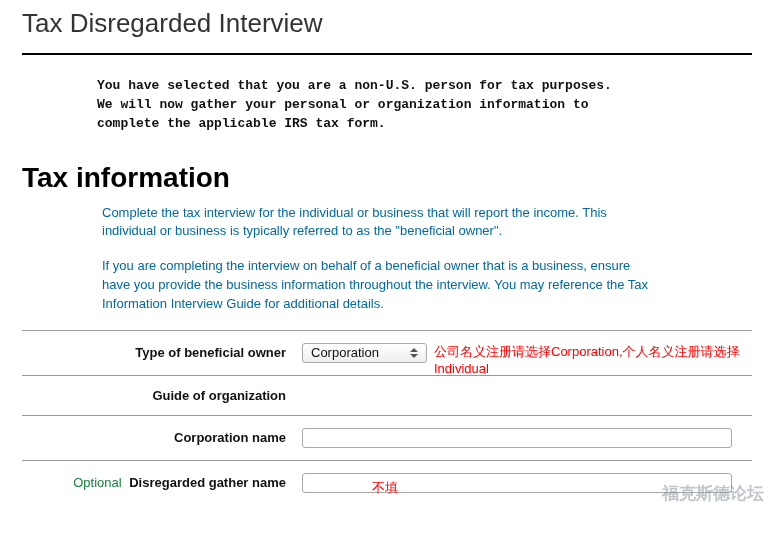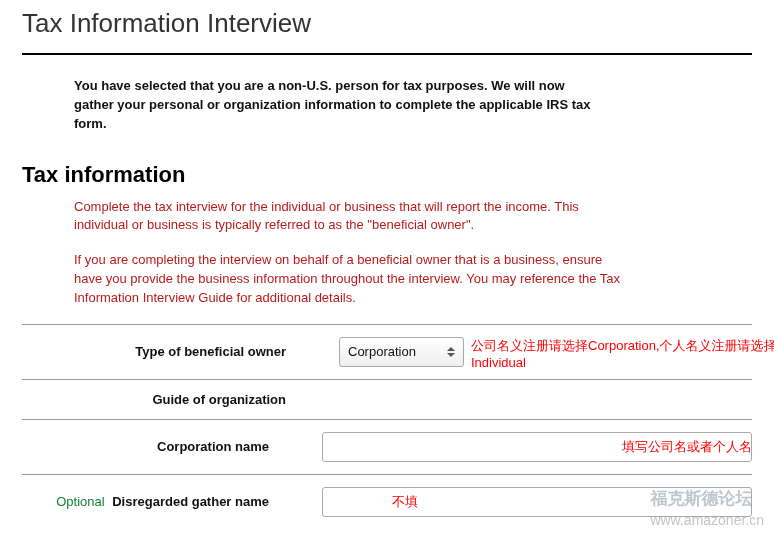--- a/index.html
+++ b/index.html
@@ -16,61 +16,61 @@
   .page { padding: 8px 22px 10px 22px; }
   h1.page-title {
     font-size: 26px;
     font-weight: 400;
     color: #333;
     margin: 0 0 14px 0;
   }
   .hr { border-top: 2px solid #000; margin: 0 0 22px 0; }
   .hr-thin { border-top: 1px solid #999; margin: 10px 0 0 0; }
   .intro {
-    margin: 0 0 28px 52px;
+    margin: 0 0 28px 75px;
     max-width: 520px;
     font-weight: bold;
     color: #111;
     line-height: 1.45;
+    font-family: Liberation Mono, monospace;
   }
   h2.section {
-    font-size: 22px;
+    font-size: 28px;
     font-weight: bold;
     margin: 8px 0 10px 0;
     color: #000;
   }
   .section-body {
-    margin: 0 0 0 52px;
+    margin: 0 0 0 80px;
     max-width: 560px;
-    color: #b91c1c;
+    color: #0369a1;
     line-height: 1.45;
   }
   .section-body p { margin: 0 0 16px 0; }
   .form-row {
     display: flex;
     align-items: center;
     padding: 12px 0 2px 0;
-    gap: 37px;
   }
   .form-label {
     width: 280px;
     text-align: right;
     padding-right: 16px;
     font-weight: bold;
     color: #111;
   }
   .form-label .opt {
     font-weight: normal;
     color: #15803d;
     margin-right: 4px;
   }
   .form-field { flex: 1; position: relative; }
   .select, .textbox {
     width: 430px;
-    height: 30px;
+    height: 20px;
     border: 1px solid #a9a9a9;
     border-radius: 3px;
     background: #fff;
     display: flex;
     align-items: center;
     padding: 0 8px;
     font-size: 13px;
     position: relative;
   }
   .select {
@@ -118,21 +118,21 @@
     font-size: 14px;
     line-height: 1.3;
     pointer-events: none;
   }
   .watermark .big { font-size: 17px; font-weight: bold; }
 </style>
 </head>
 <body>
 
 <div class="page">
-  <h1 class="page-title">Tax Information Interview</h1>
+  <h1 class="page-title">Tax Disregarded Interview</h1>
   <div class="hr"></div>
 
   <div class="intro">You have selected that you are a non-U.S. person for tax purposes. We will now gather your personal or organization information to complete the applicable IRS tax form.</div>
 
   <h2 class="section">Tax information</h2>
   <div class="section-body">
     <p>Complete the tax interview for the individual or business that will report the income. This individual or business is typically referred to as the "beneficial owner".</p>
     <p>If you are completing the interview on behalf of a beneficial owner that is a business, ensure have you provide the business information throughout the interview. You may reference the Tax Information Interview Guide for additional details.</p>
   </div>
 
@@ -156,21 +156,20 @@
   </div>
 
   <div class="hr-thin"></div>
 
   <div class="form-row">
     <div class="form-label">Corporation name</div>
     <div class="form-field" style="position:relative;">
       <div class="textbox">
         <span></span>
       </div>
-      <div class="anno" style="left:300px; top:6px;">填写公司名或者个人名</div>
     </div>
   </div>
 
   <div class="hr-thin"></div>
 
   <div class="form-row">
     <div class="form-label">
       <span class="opt">Optional</span>
       <span>Disregarded gather name</span>
     </div>
@@ -179,14 +178,13 @@
         <span></span>
       </div>
       <div class="anno" style="left:40px; top:6px;margin-left:30px;">不填</div>
     </div>
   </div>
 
 </div>
 
 <div class="watermark">
   <div class="big">福克斯德论坛</div>
-  <div>www.amazoner.cn</div>
 </div>
 
 </body></html>

